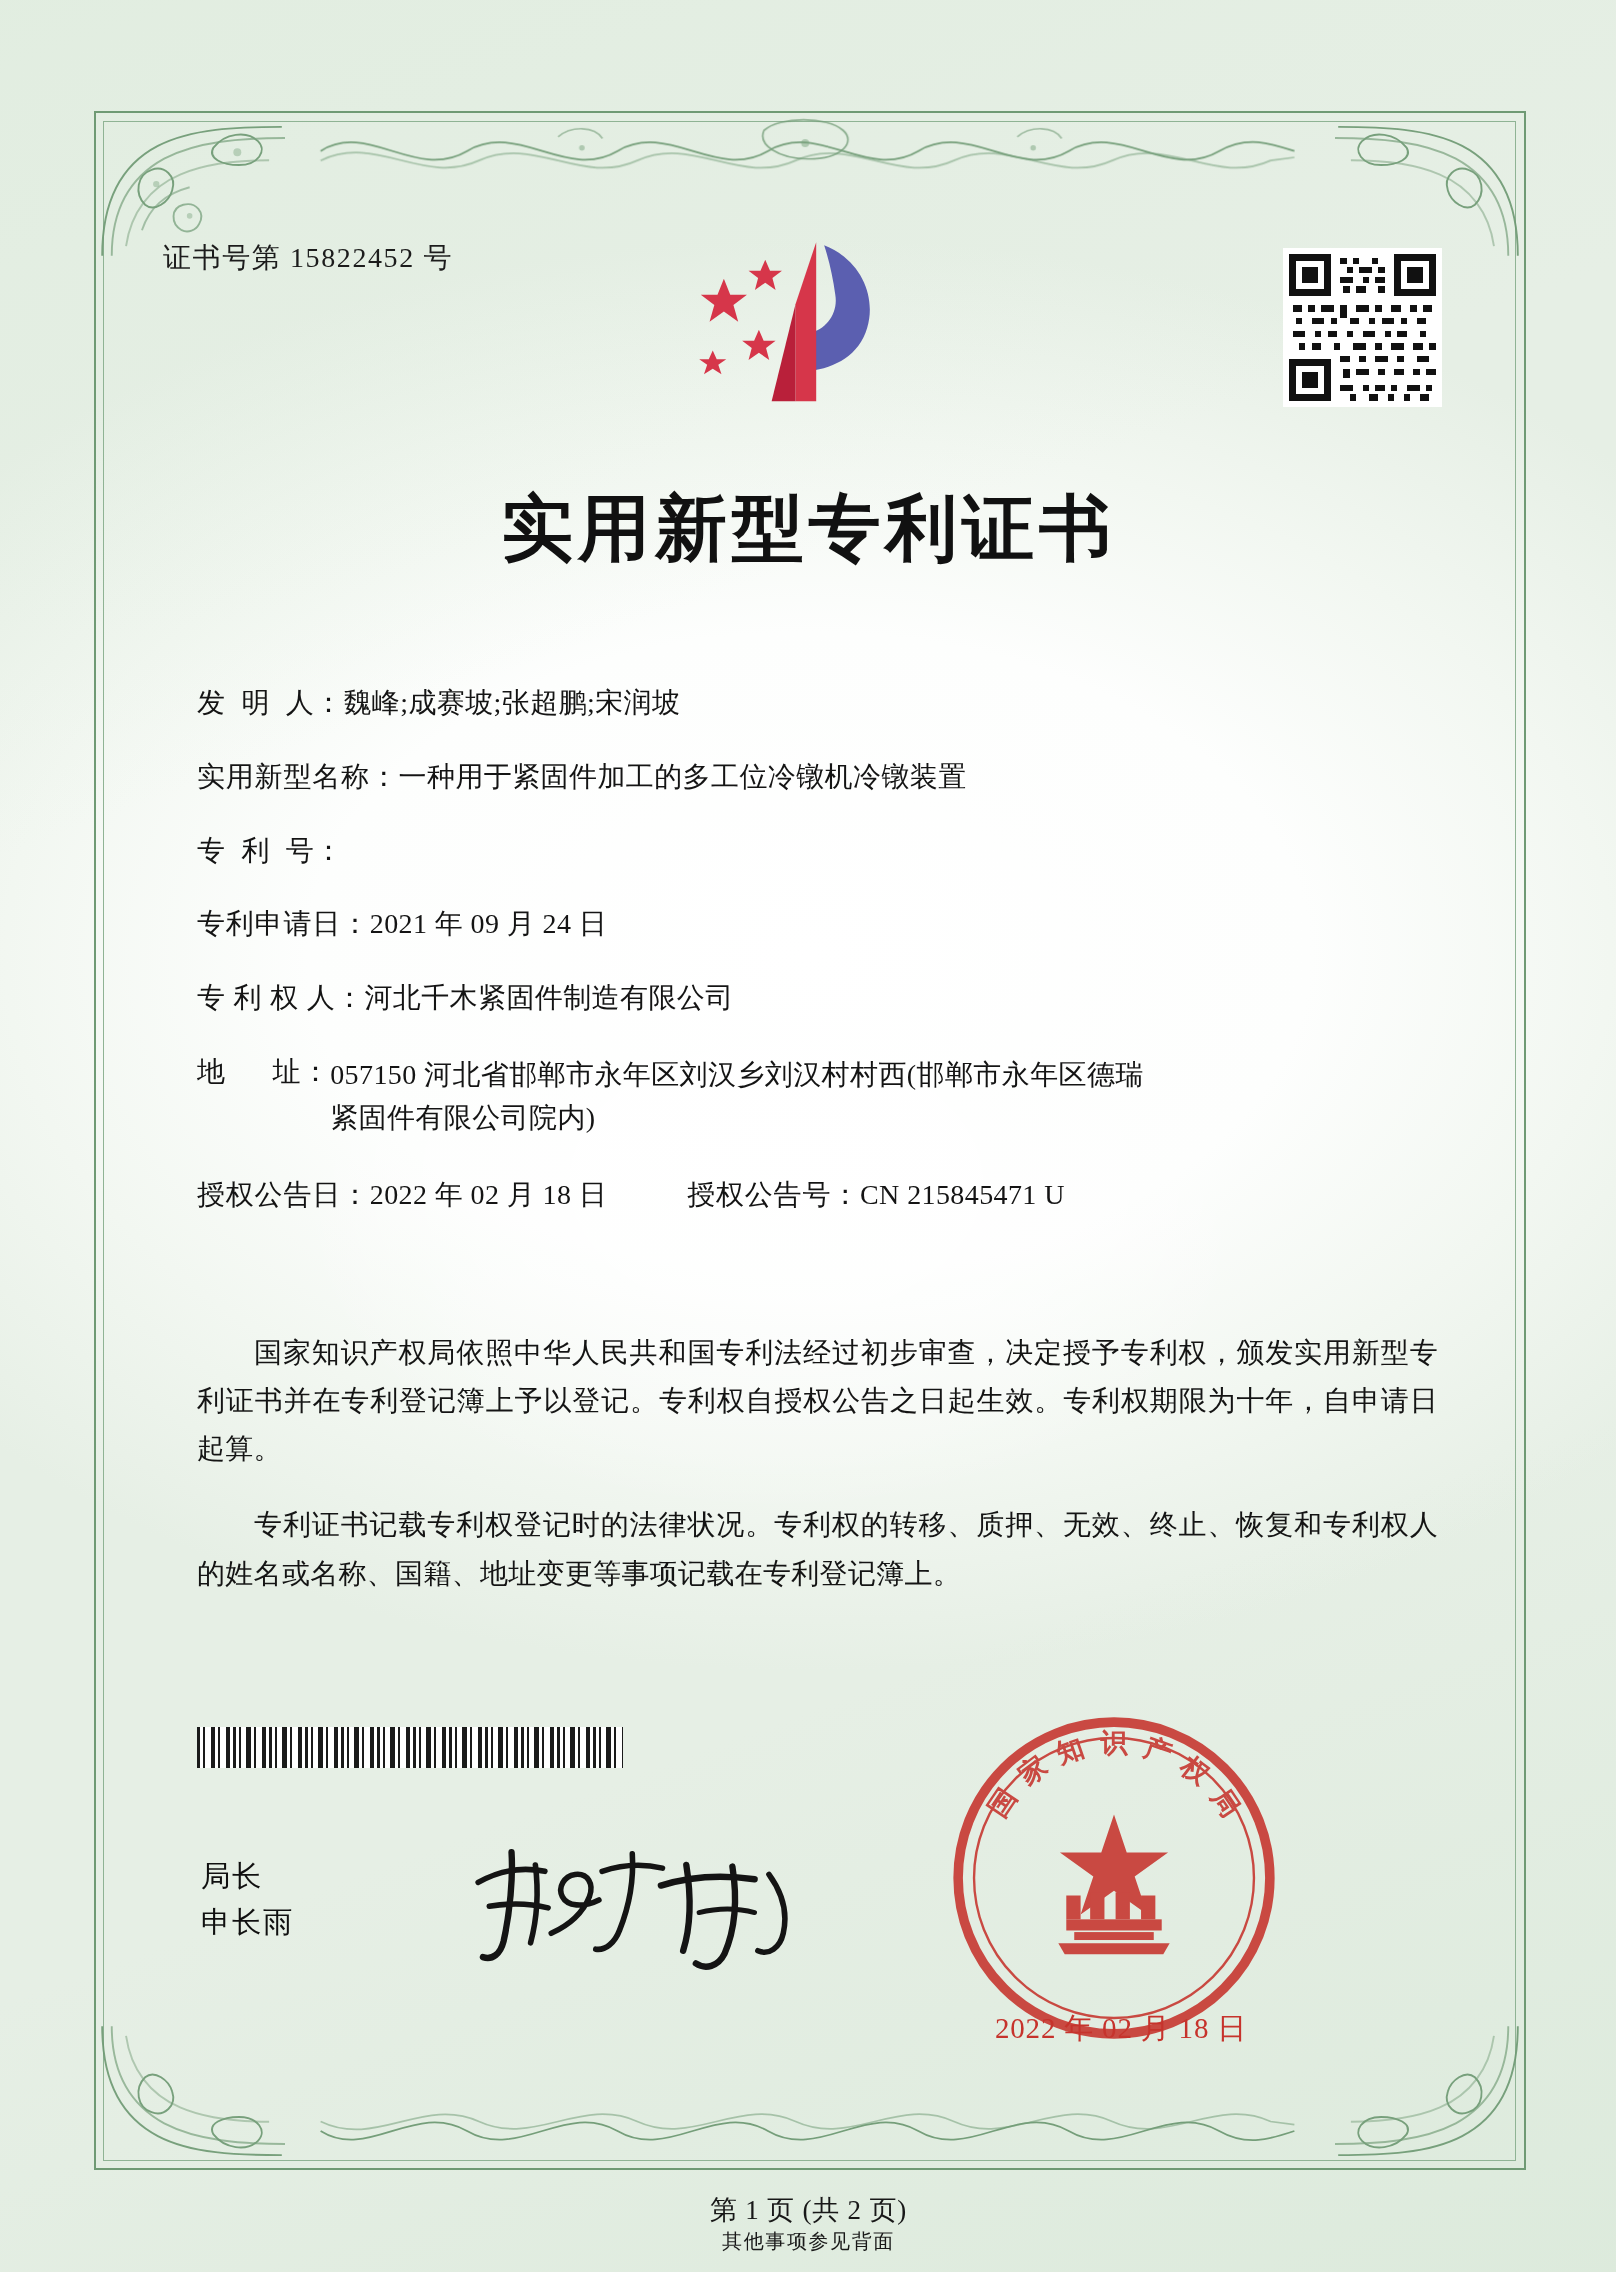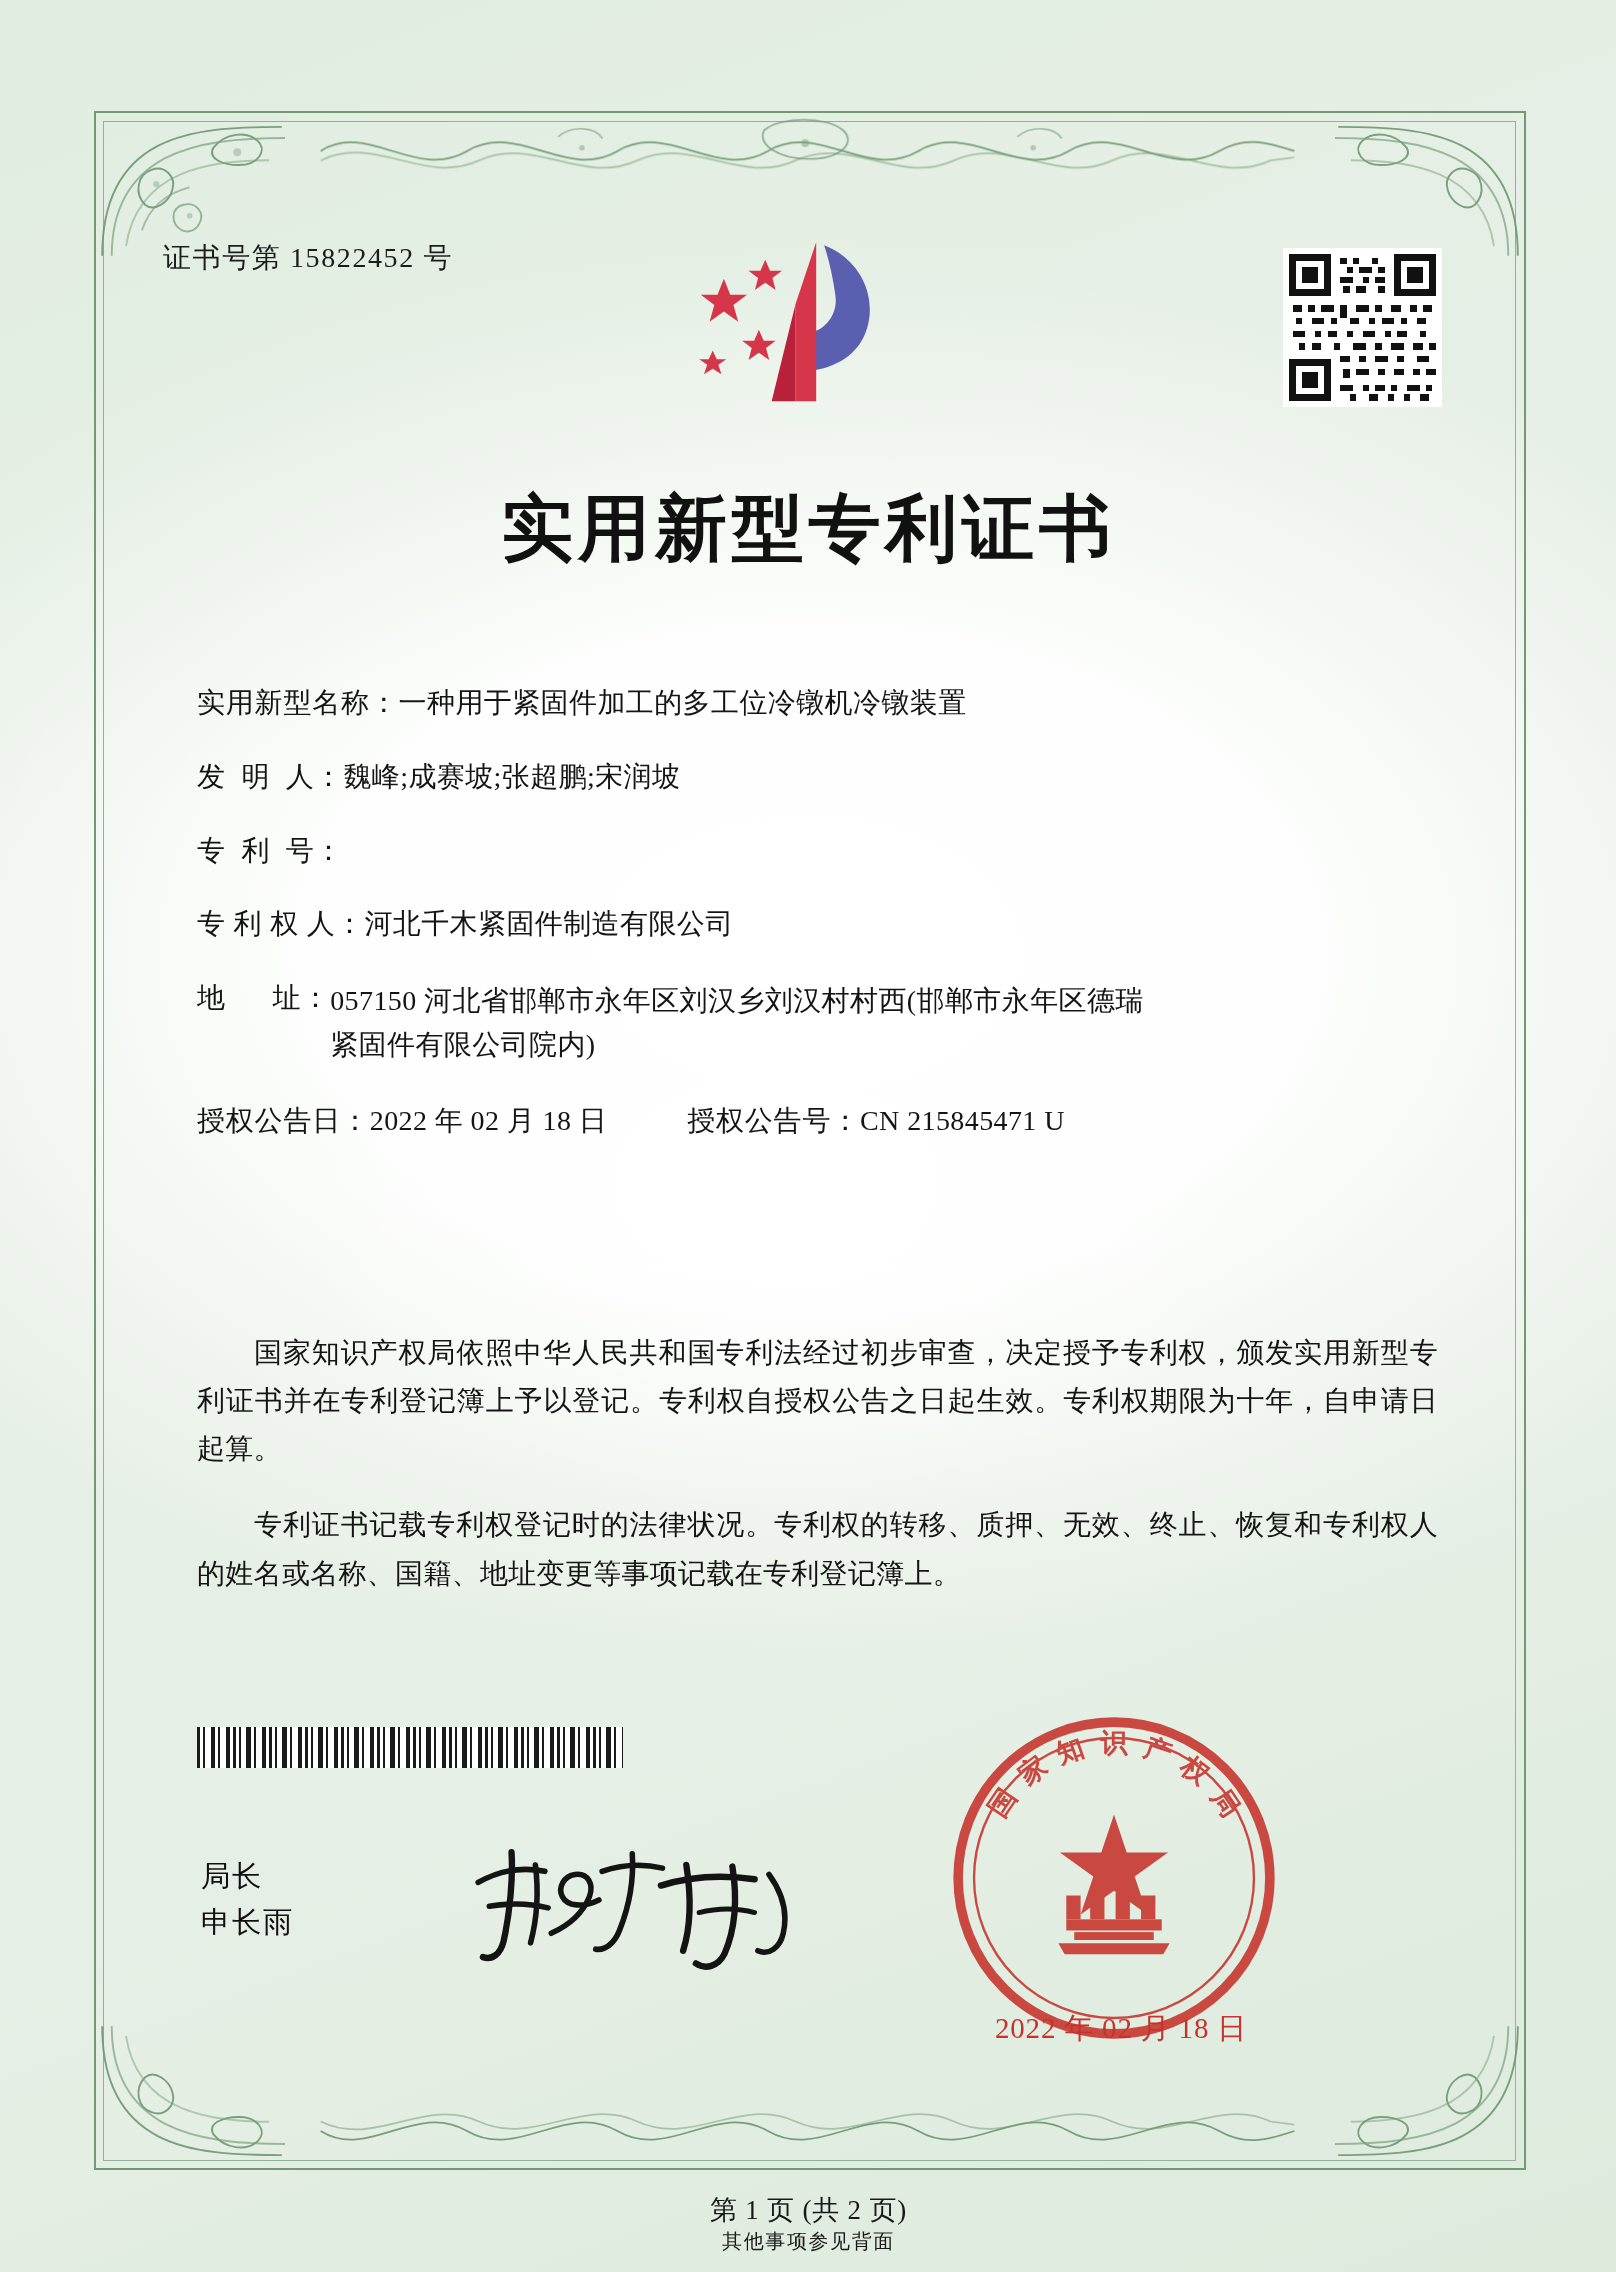--- a/index.html
+++ b/index.html
@@ -444,29 +444,33 @@
           <rect x="76" y="92" width="4" height="4"></rect>
           <rect x="86" y="92" width="6" height="4"></rect>
       </g>
     </svg>
   </div>
 
   <div class="title">实用新型专利证书</div>
 
   <div class="fields">
     <div class="field-row">
+      <span class="field-label">发  明  人：</span>
+      <span class="field-value">魏峰;成赛坡;张超鹏;宋润坡</span>
+    </div>
+    <div class="field-row">
       <span class="field-label">实用新型名称：</span>
       <span class="field-value">一种用于紧固件加工的多工位冷镦机冷镦装置</span>
     </div>
     <div class="field-row">
-      <span class="field-label">发  明  人：</span>
-      <span class="field-value">魏峰;成赛坡;张超鹏;宋润坡</span>
+      <span class="field-label">专  利  号：</span>
     </div>
     <div class="field-row">
-      <span class="field-label">专  利  号：</span>
+      <span class="field-label">专利申请日：</span>
+      <span class="field-value">2021 年 09 月 24 日</span>
     </div>
     <div class="field-row">
       <span class="field-label">专 利 权 人：</span>
       <span class="field-value">河北千木紧固件制造有限公司</span>
     </div>
     <div class="field-row">
       <span class="field-label">地      址：</span>
       <span class="field-value wrap">057150 河北省邯郸市永年区刘汉乡刘汉村村西(邯郸市永年区德瑞紧固件有限公司院内)</span>
     </div>
 

